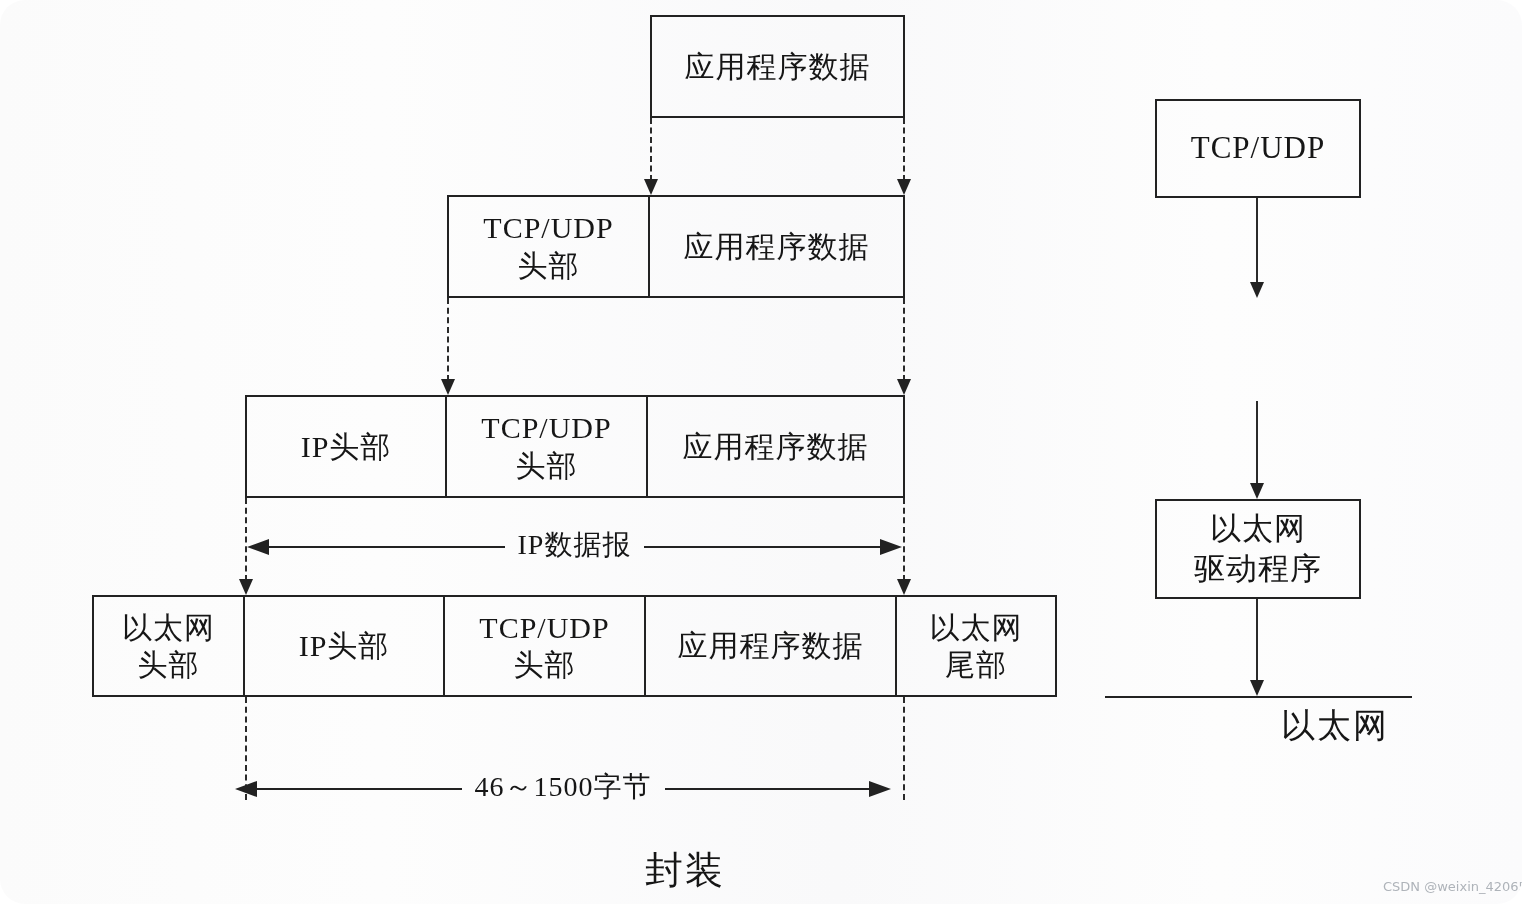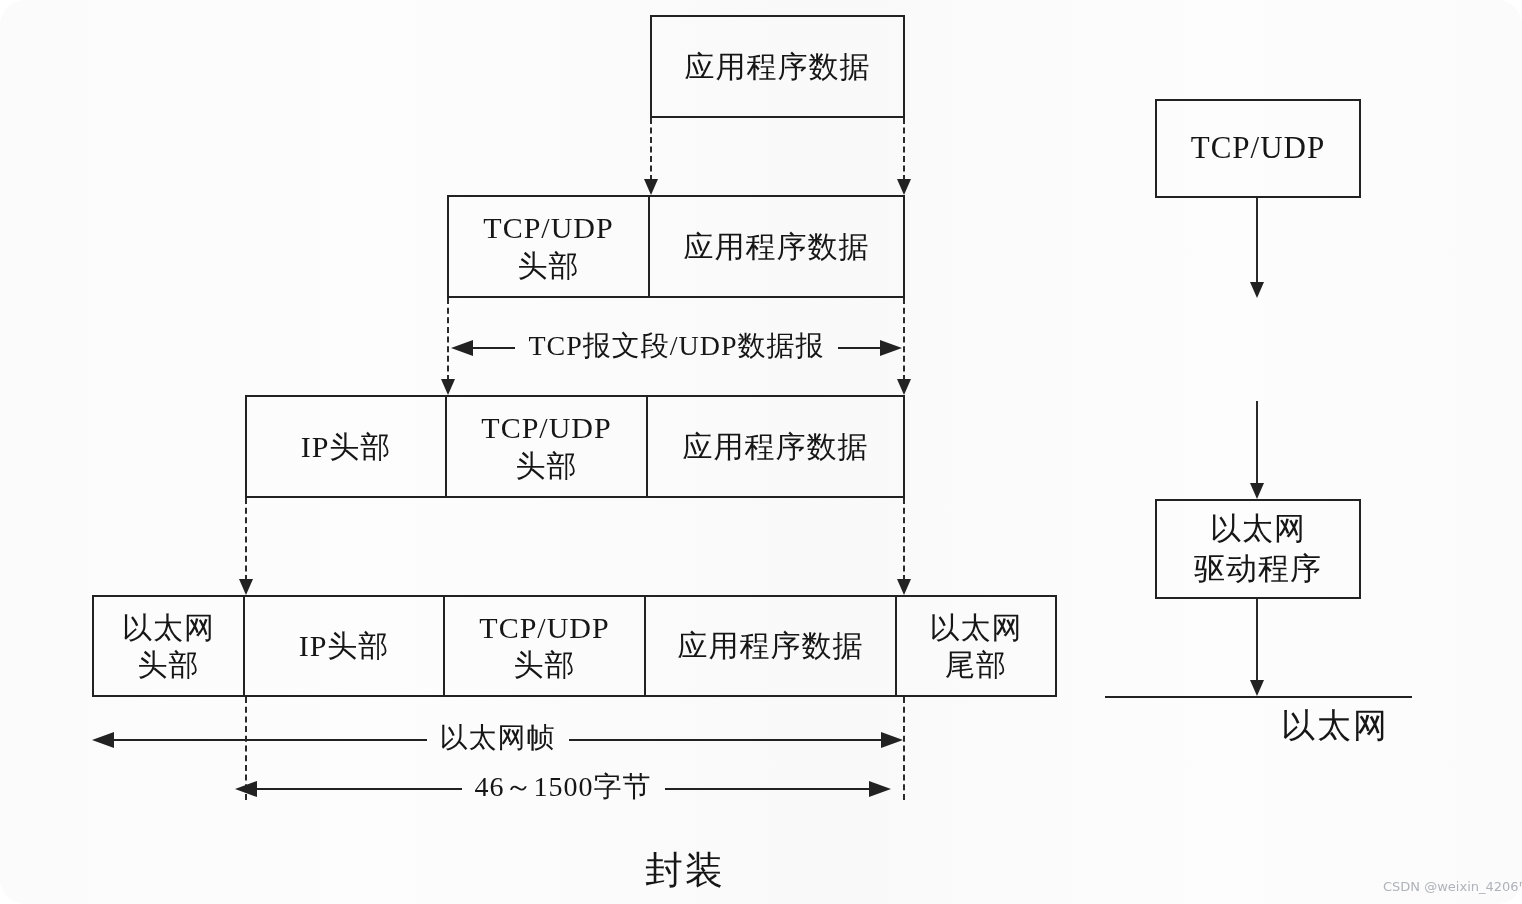--- a/index.html
+++ b/index.html
@@ -126,70 +126,63 @@
 
   <div class="vconn headed" style="left:447px; top:298px; height:97px;">
     <div class="dash"></div>
     <div class="head-down"></div>
   </div>
   <div class="vconn headed" style="left:903px; top:298px; height:97px;">
     <div class="dash"></div>
     <div class="head-down"></div>
   </div>
 
-  <div class="harrow" style="left:451px; top:333px; width:451px;">
-    <div class="head-left"></div>
-    <div class="shaft"></div>
-    <div class="mlabel">TCP报文段/UDP数据报</div>
-    <div class="shaft"></div>
-    <div class="head-right"></div>
-  </div>
 
   <div class="box-row" style="left:245px; top:395px; width:660px; height:103px;">
     <div class="cell" style="width:198px;">IP头部</div>
     <div class="cell div" style="width:201px;">TCP/UDP
 头部</div>
     <div class="cell div" style="flex:1;">应用程序数据</div>
   </div>
 
   <div class="vconn headed" style="left:245px; top:498px; height:97px;">
     <div class="dash"></div>
     <div class="head-down"></div>
   </div>
   <div class="vconn headed" style="left:903px; top:498px; height:97px;">
     <div class="dash"></div>
     <div class="head-down"></div>
   </div>
 
+  <div class="harrow" style="left:247px; top:532px; width:655px;">
+    <div class="head-left"></div>
+    <div class="shaft"></div>
+    <div class="mlabel">IP数据报</div>
+    <div class="shaft"></div>
+    <div class="head-right"></div>
+  </div>
 
   <div class="box-row" style="left:92px; top:595px; width:965px; height:102px;">
     <div class="cell" style="width:149px;">以太网
 头部</div>
     <div class="cell div" style="width:200px;">IP头部</div>
     <div class="cell div" style="width:201px;">TCP/UDP
 头部</div>
     <div class="cell div" style="width:251px;">应用程序数据</div>
     <div class="cell div" style="flex:1;">以太网
 尾部</div>
   </div>
 
   <div class="vconn" style="left:245px; top:697px; height:103px;">
     <div class="dash"></div>
   </div>
   <div class="vconn" style="left:903px; top:697px; height:103px;">
     <div class="dash"></div>
   </div>
 
-  <div class="harrow" style="left:92px; top:725px; width:811px;">
-    <div class="head-left"></div>
-    <div class="shaft"></div>
-    <div class="mlabel">以太网帧</div>
-    <div class="shaft"></div>
-    <div class="head-right"></div>
-  </div>
 
   <div class="harrow" style="left:235px; top:774px; width:656px;">
     <div class="head-left"></div>
     <div class="shaft"></div>
     <div class="mlabel">46～1500字节</div>
     <div class="shaft"></div>
     <div class="head-right"></div>
   </div>
 
   <div class="caption" style="left:595px; top:845px; width:180px;">封装</div>

